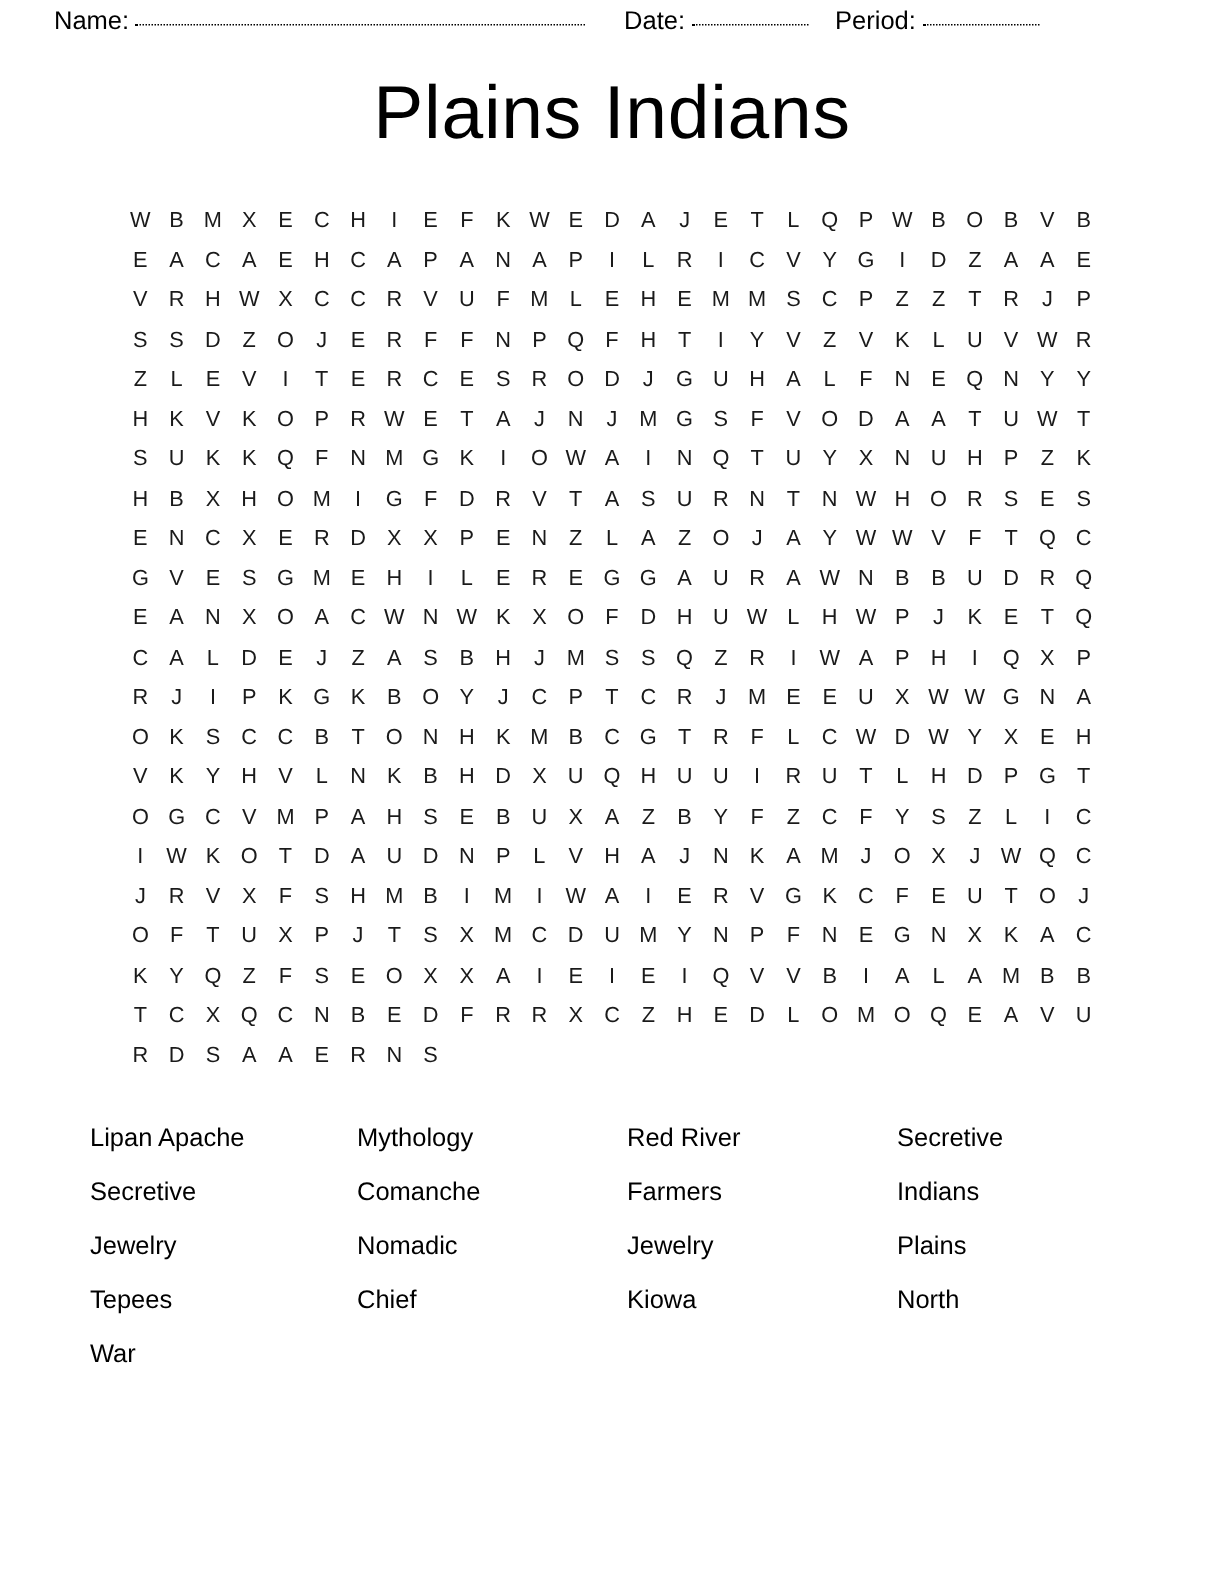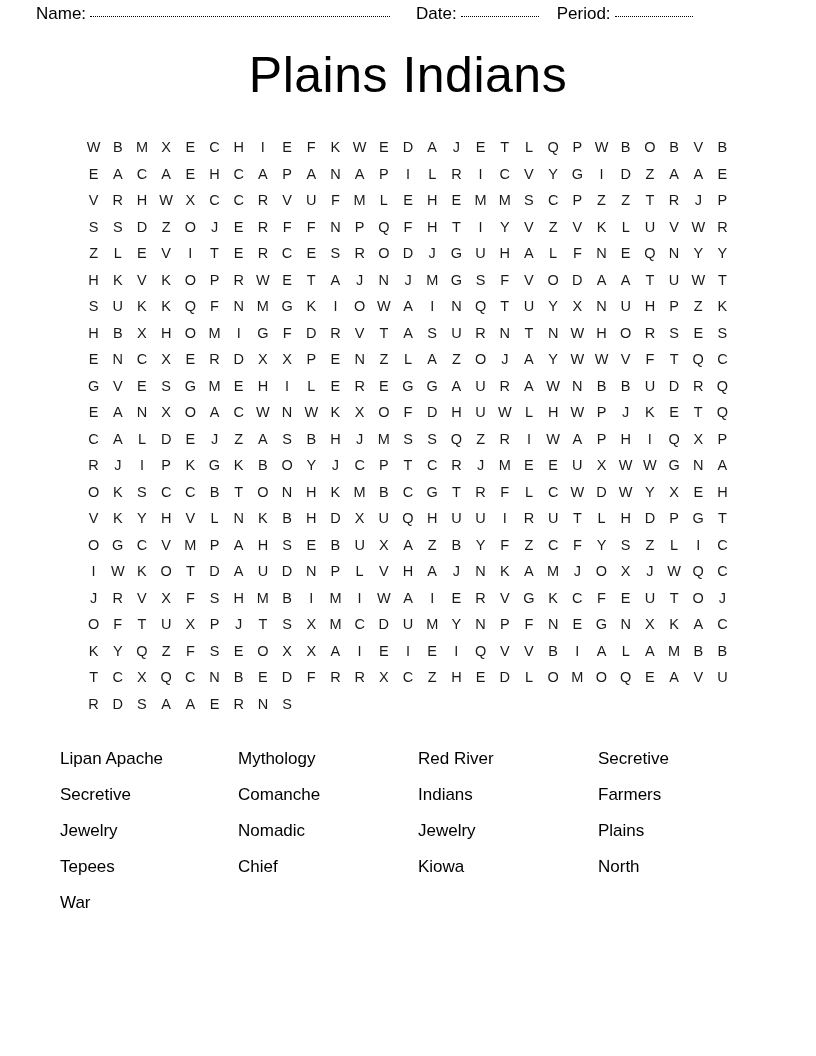--- a/index.html
+++ b/index.html
@@ -689,22 +689,22 @@
     </div>
 </div>
 
 <div class="words" id="words">
     <div class="word">Lipan Apache</div>
     <div class="word">Mythology</div>
     <div class="word">Red River</div>
     <div class="word">Secretive</div>
     <div class="word">Secretive</div>
     <div class="word">Comanche</div>
+    <div class="word">Farmers</div>
     <div class="word">Indians</div>
-    <div class="word">Farmers</div>
     <div class="word">Jewelry</div>
     <div class="word">Nomadic</div>
     <div class="word">Jewelry</div>
     <div class="word">Plains</div>
     <div class="word">Tepees</div>
     <div class="word">Chief</div>
     <div class="word">Kiowa</div>
     <div class="word">North</div>
     <div class="word">War</div>
   </div>

